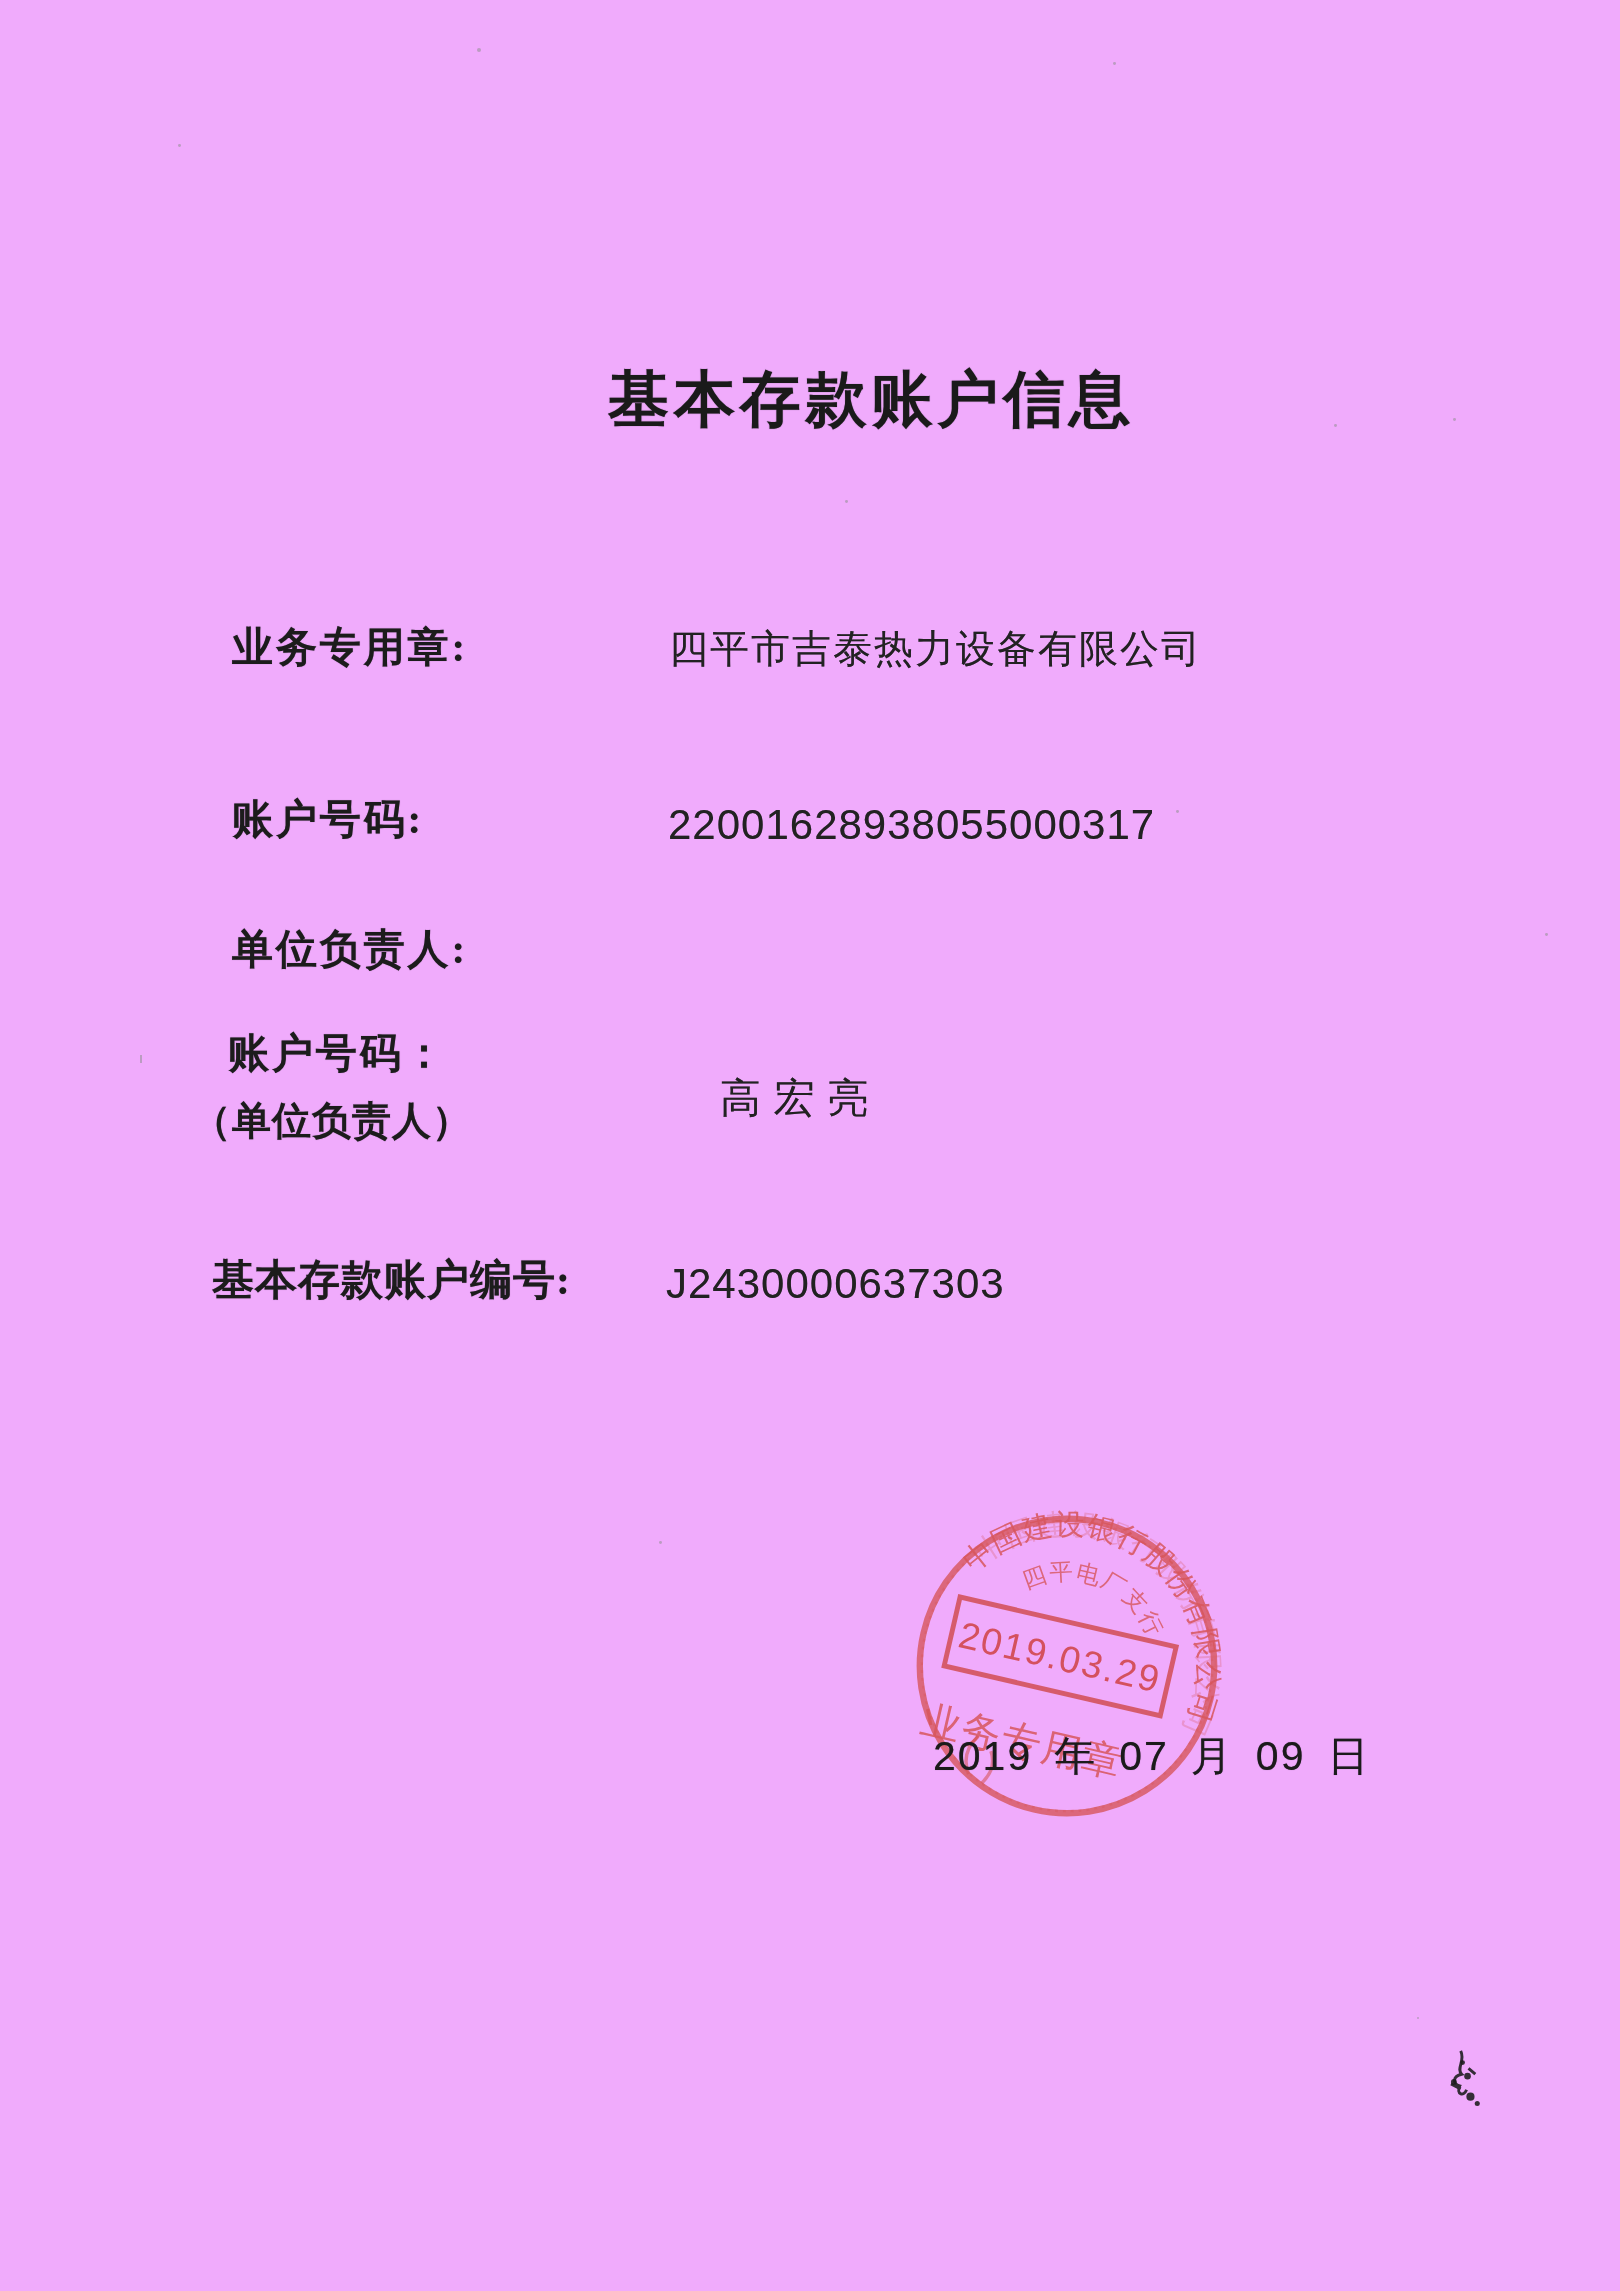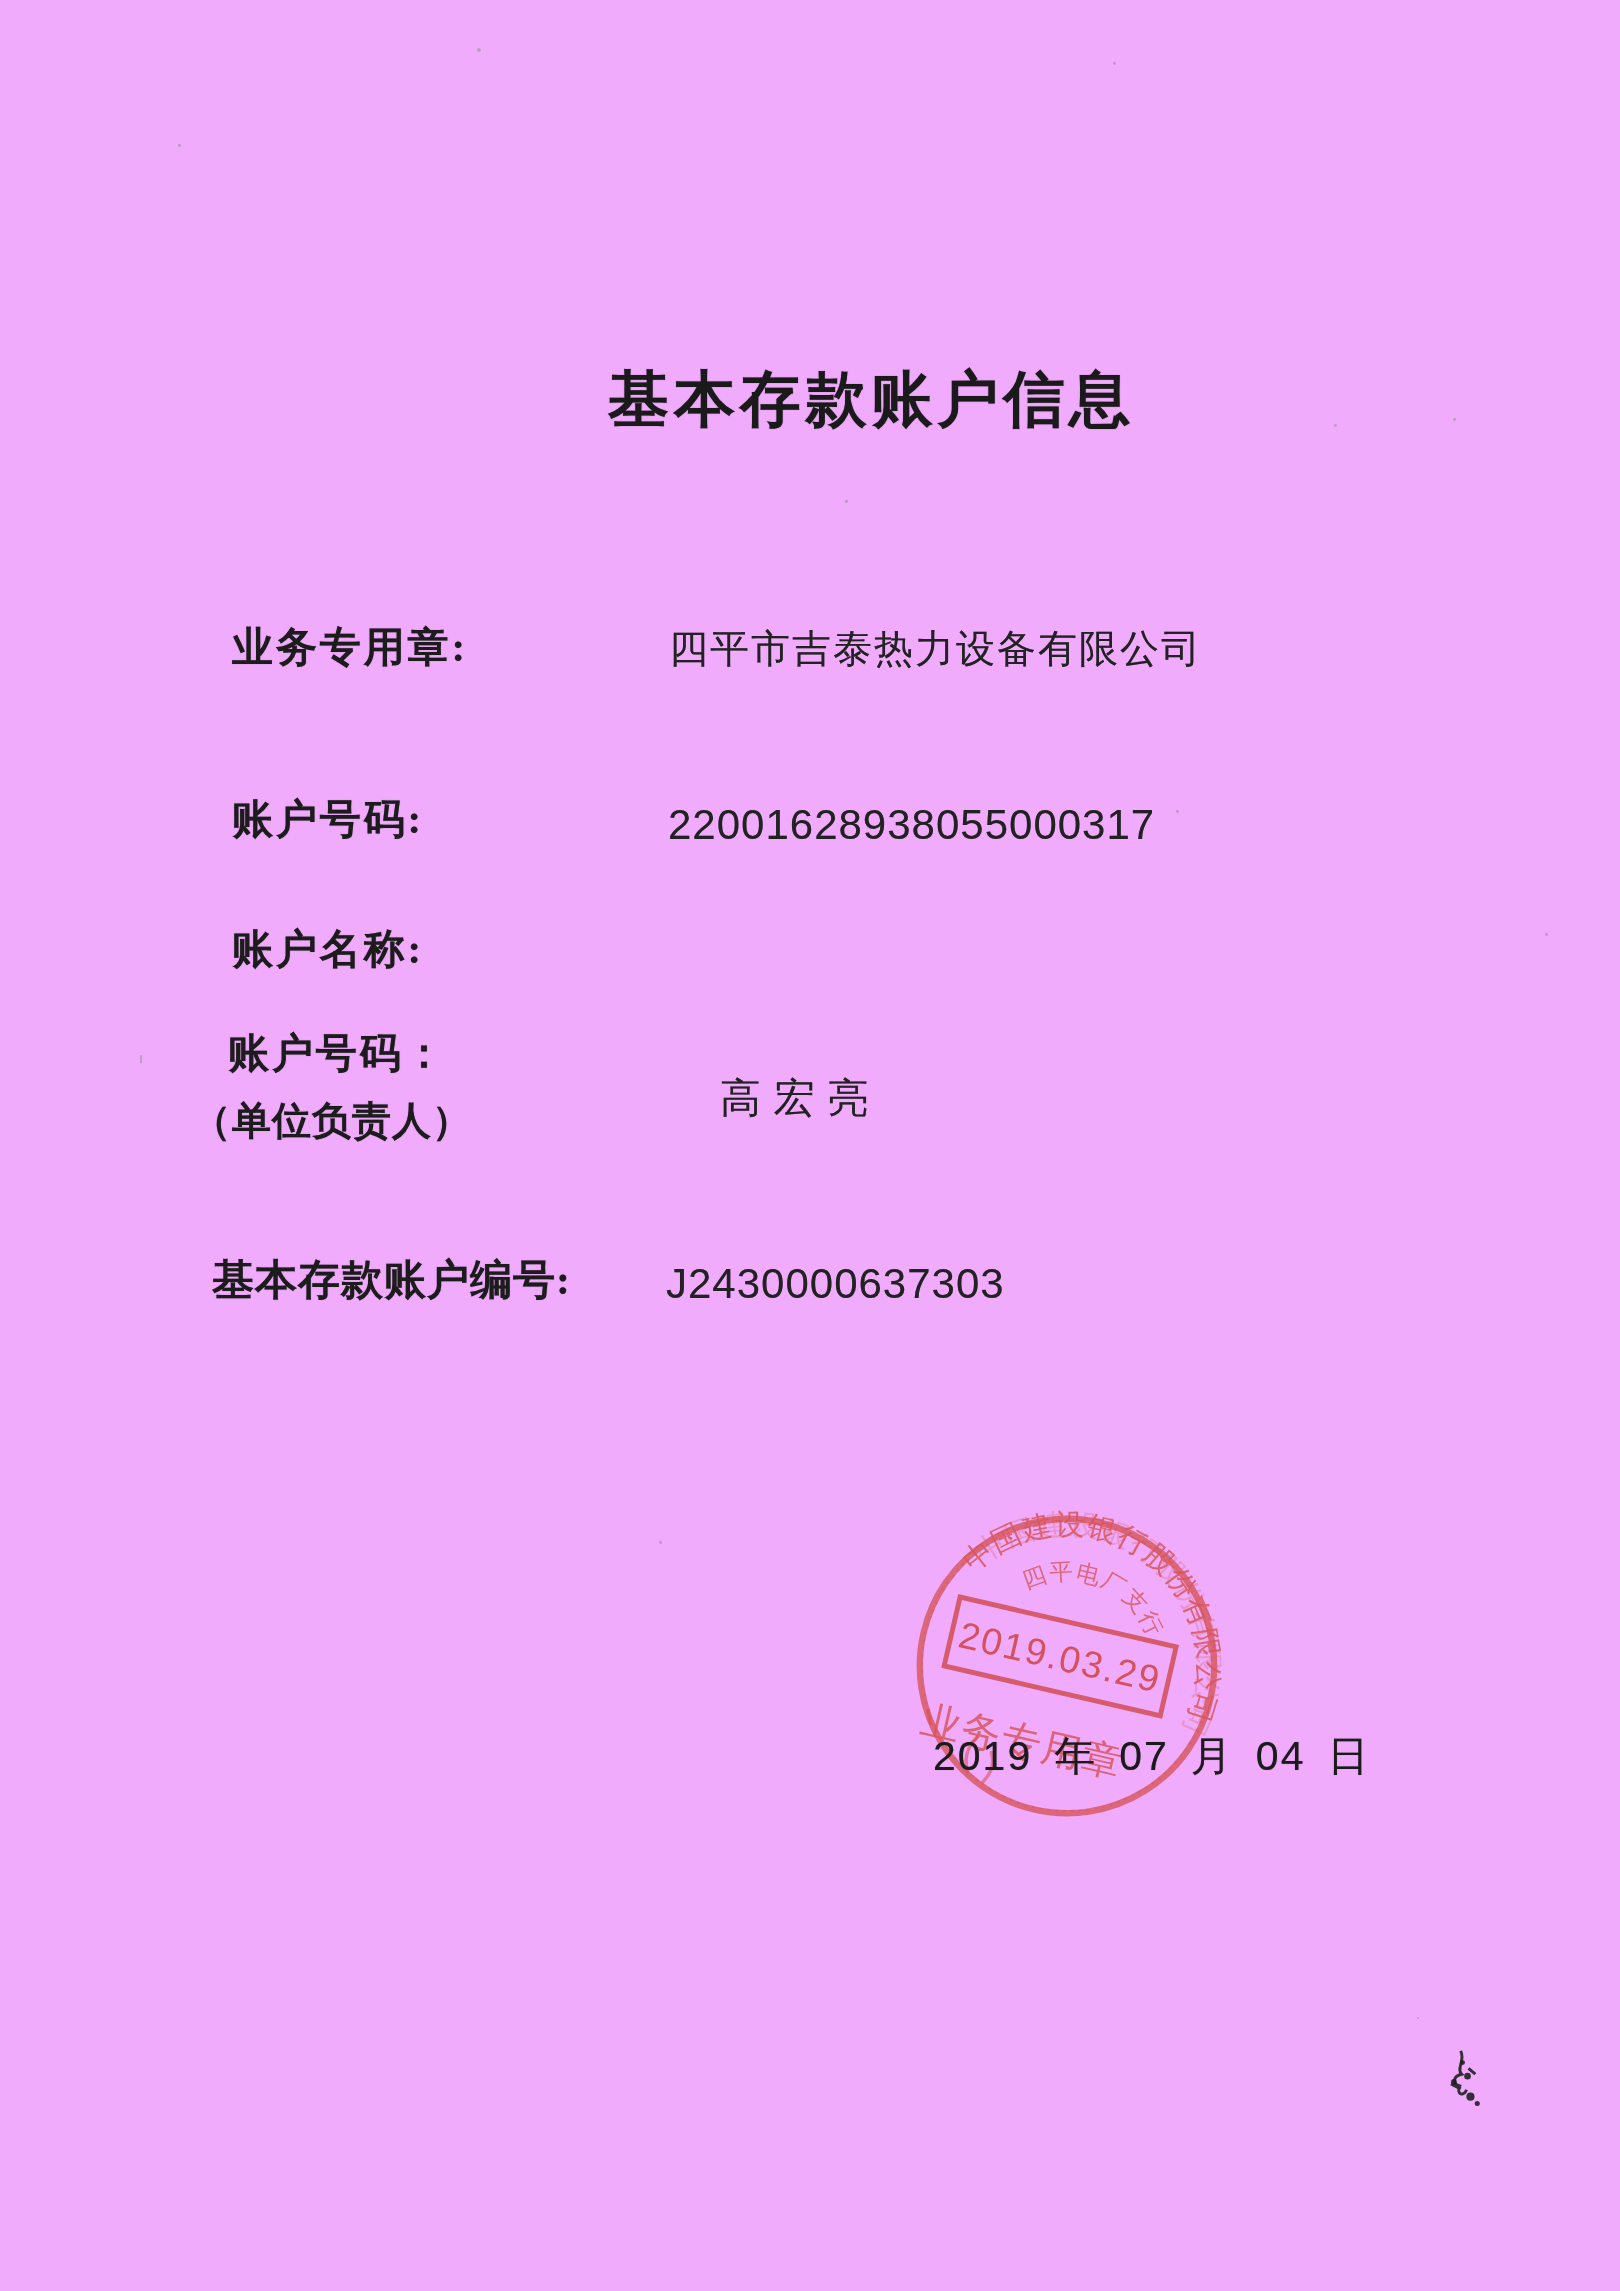--- a/index.html
+++ b/index.html
@@ -68,21 +68,21 @@
 <div class="page">
 
   <div class="abs doc-title">基本存款账户信息</div>
 
   <div class="abs lab f0-label">业务专用章:</div>
   <div class="abs val-cjk f0-value">四平市吉泰热力设备有限公司</div>
 
   <div class="abs lab f1-label">账户号码:</div>
   <div class="abs val-num f1-value">22001628938055000317</div>
 
-  <div class="abs lab f2-label">账户名称:</div>
+  <div class="abs lab f2-label">单位负责人:</div>
 
   <div class="abs lab f3-label">账户号码：</div>
   <div class="abs lab f3-sublabel">（单位负责人）</div>
   <div class="abs val-cjk f3-value">高宏亮</div>
 
   <div class="abs lab f4-label">基本存款账户编号:</div>
   <div class="abs val-num f4-value">J2430000637303</div>
 
   <svg class="abs stamp" viewBox="0 0 320 320" aria-hidden="true">
     <defs>
@@ -106,21 +106,21 @@
       <text x="133" y="259" text-anchor="middle" font-size="40" letter-spacing="2" opacity="0.85">业务专用章</text>
       <path d="M 88 250 q -14 20 -1 40 M 104 262 q 10 16 -2 34" stroke="#d65050" stroke-width="3.5" fill="none" opacity="0.6"></path>
     </g>
   </svg>
 
   <div class="abs date-line">
     <span>2019</span>
     <span>年</span>
     <span>07</span>
     <span>月</span>
-    <span>04</span>
+    <span>09</span>
     <span>日</span>
   </div>
 
   <span class="dot" style="left:477px;top:48px;width:3.9px;height:3.9px;"></span>
   <span class="dot" style="left:178px;top:144px;width:2.9px;height:2.9px;"></span>
   <span class="dot" style="left:1113px;top:62px;width:2.9px;height:2.9px;"></span>
   <span class="dot" style="left:1334px;top:424px;width:2.9px;height:2.9px;"></span>
   <span class="dot" style="left:1453px;top:418px;width:2.9px;height:2.9px;"></span>
   <span class="dot" style="left:845px;top:500px;width:2.9px;height:2.9px;"></span>
   <span class="dot" style="left:1176px;top:810px;width:2.9px;height:2.9px;"></span>

